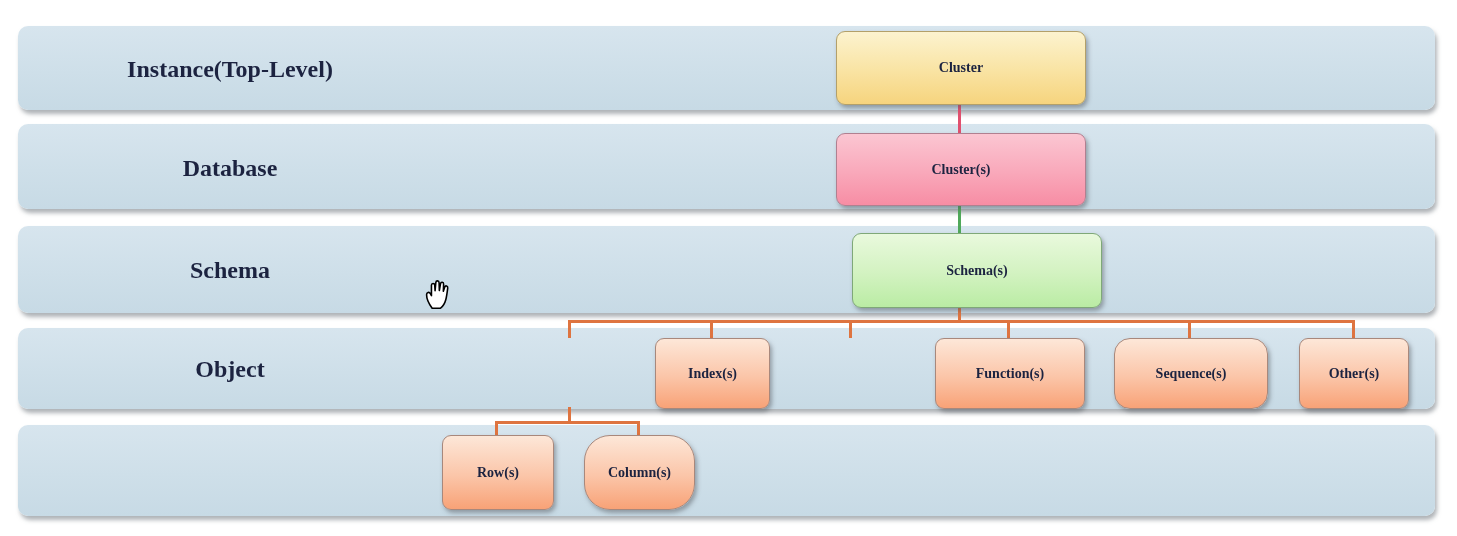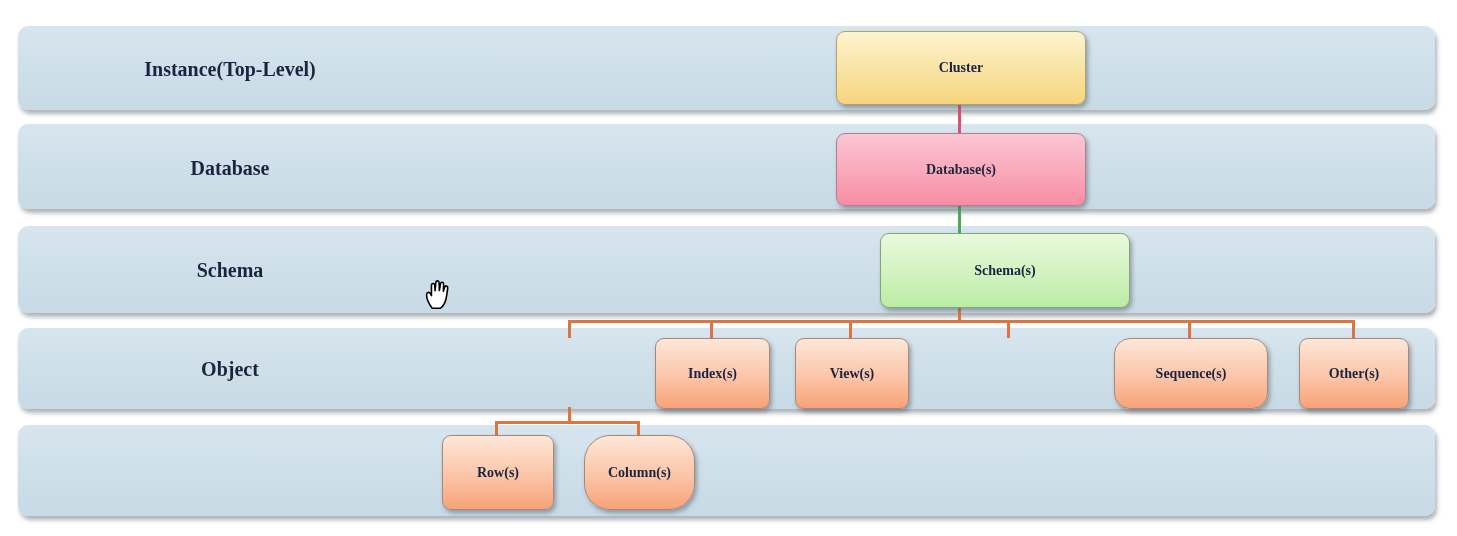--- a/index.html
+++ b/index.html
@@ -24,21 +24,21 @@
     border-radius: 10px;
     box-shadow: 2px 4px 4px rgba(110,116,124,0.55);
   }
   .band-label {
     position: absolute;
     left: 80px;
     width: 300px;
     height: 24px;
     line-height: 24px;
     text-align: center;
-    font-size: 20px;
+    font-size: 24px;
     font-weight: bold;
     color: #1c2340;
   }
   
   .node {
     position: absolute;
     border-radius: 9px;
     border: 1px solid rgba(130,120,110,0.85);
     box-shadow: 2px 3px 4px rgba(85,90,95,0.5);
     display: flex;
@@ -112,31 +112,31 @@
 
   <div class="conn v orange-line" style="left:568px; top:407px; height:16px;"></div>
   <div class="conn h orange-line" style="left:495px; top:421px; width:145px;"></div>
   <div class="conn v orange-line" style="left:495px; top:422px; height:14px;"></div>
   <div class="conn v orange-line" style="left:637px; top:422px; height:14px;"></div>
 
   <div class="node yellow" style="left:836px; top:31px;  width:248px; height:72px;">
     <span>Cluster</span>
   </div>
   <div class="node pink" style="left:836px; top:133px; width:248px; height:71px;">
-    <span>Database(s)</span>
+    <span>Cluster(s)</span>
   </div>
-  <div class="node green" style="left:880px; top:233px; width:248px; height:73px;">
+  <div class="node green" style="left:852px; top:233px; width:248px; height:73px;">
     <span>Schema(s)</span>
   </div>
 
   <div class="node orange" style="left:655px;  top:338px; width:113px; height:69px;">
     <span>Index(s)</span>
   </div>
-  <div class="node orange" style="left:795px;  top:338px; width:112px; height:69px;">
-    <span>View(s)</span>
+  <div class="node orange" style="left:935px;  top:338px; width:148px; height:69px;">
+    <span>Function(s)</span>
   </div>
   <div class="node orange" style="left:1114px; top:338px; width:152px; height:69px;border-radius:16px;">
     <span>Sequence(s)</span>
   </div>
   <div class="node orange" style="left:1299px; top:338px; width:108px; height:69px;">
     <span>Other(s)</span>
   </div>
 
   <div class="node orange" style="left:442px; top:435px; width:110px; height:73px;">
     <span>Row(s)</span>

